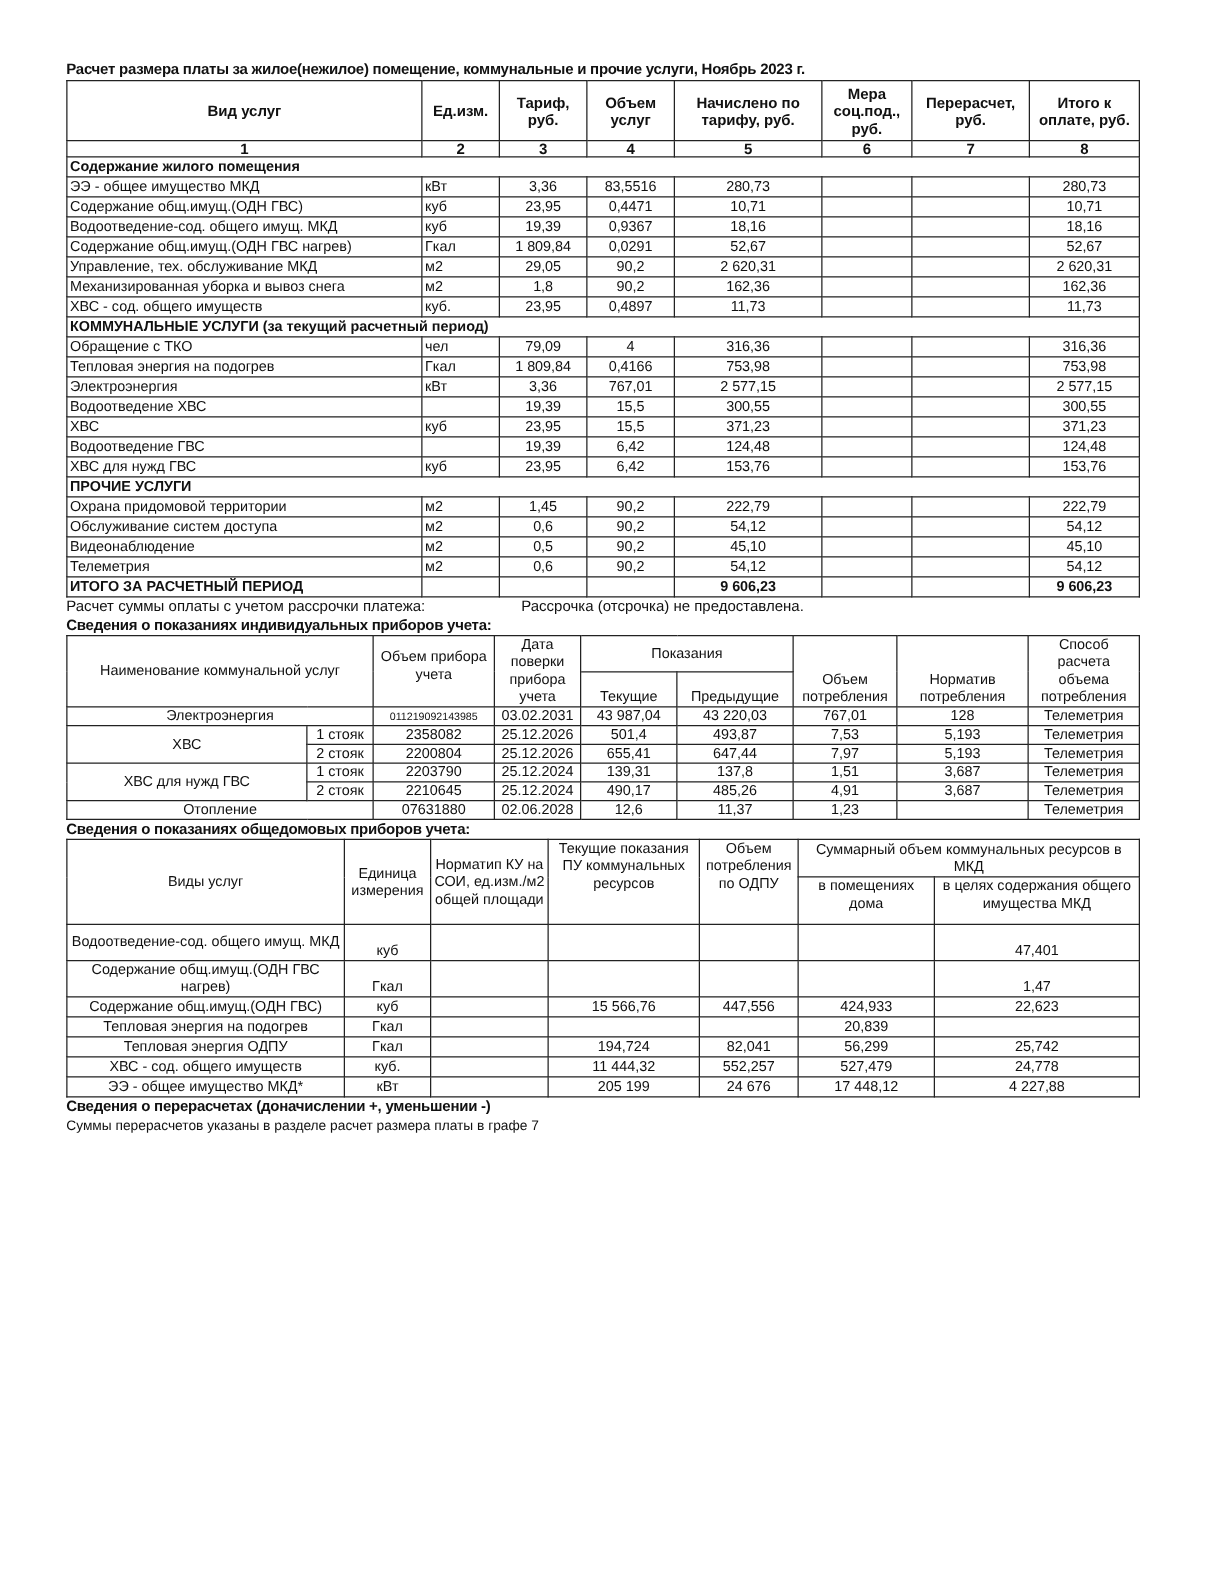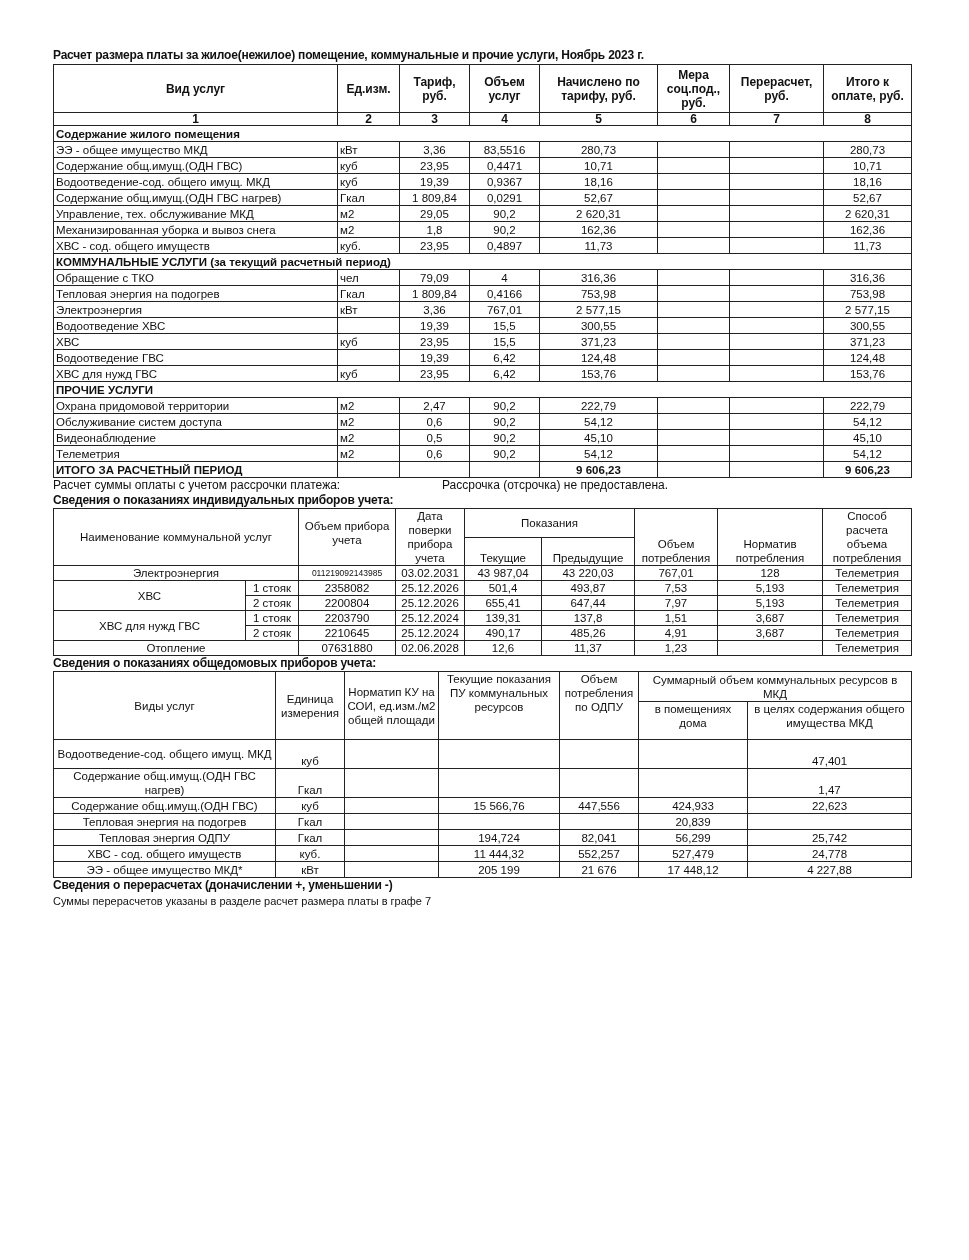--- a/index.html
+++ b/index.html
@@ -9,21 +9,21 @@
   table { border-collapse: collapse; table-layout: fixed; width: 858px; }
   td, th { border: 1px solid #222; font-size: 11.5px; padding: 0 2px; overflow: hidden; white-space: nowrap; line-height: 14px; }
   th { font-weight: bold; }
   .t1 th { font-size: 12px; line-height: 14px; white-space: normal; text-align: center; vertical-align: middle; }
   .t1 td { height: 15px; }
   .t1 .c { text-align: center; }
   .t1 .num-row td { font-weight: bold; text-align: center; height: 12px; line-height: 12px; font-size: 12px; }
   .section td { font-weight: bold; }
   .bold { font-weight: bold; margin-top: 35px; }
   .note { font-size: 12px; height: 15px; line-height: 15px; position: relative; }
-  .note span.r { position: absolute; left: 389px; }
+  .note span.r { position: absolute; left: 364px; }
   .sub { font-size: 12px; font-weight: bold; height: 15px; line-height: 15px; letter-spacing: -0.2px; }
   .t2 th, .t2 td { font-weight: normal; text-align: center; font-size: 11.5px; }
   .t2 th { white-space: normal; line-height: 14px; vertical-align: middle; }
   .t2 td { height: 14px; line-height: 14px; }
   .t2 .small { font-size: 8.5px; }
   .t3 th, .t3 td { font-weight: normal; text-align: center; font-size: 11.5px; }
   .t3 th { white-space: normal; line-height: 14px; vertical-align: middle; }
   .t3 td { height: 15px; line-height: 14px; white-space: normal; }
   .t3 .bt { vertical-align: bottom; }
   .plain { font-size: 11px; height: 16px; line-height: 16px; }
@@ -213,21 +213,21 @@
           <td class="c"></td>
           <td class="c"></td>
           <td class="c">153,76</td>
         </tr>
         <tr class="section">
           <td colspan="8">ПРОЧИЕ УСЛУГИ</td>
         </tr>
         <tr>
           <td>Охрана придомовой территории</td>
           <td>м2</td>
-          <td class="c">2,47</td>
+          <td class="c">1,45</td>
           <td class="c">90,2</td>
           <td class="c">222,79</td>
           <td class="c"></td>
           <td class="c"></td>
           <td class="c">222,79</td>
         </tr>
         <tr>
           <td>Обслуживание систем доступа</td>
           <td>м2</td>
           <td class="c">0,6</td>
@@ -449,21 +449,21 @@
           <td>11 444,32</td>
           <td>552,257</td>
           <td>527,479</td>
           <td>24,778</td>
         </tr>
         <tr>
           <td>ЭЭ - общее имущество МКД*</td>
           <td>кВт</td>
           <td></td>
           <td>205 199</td>
-          <td>21 676</td>
+          <td>24 676</td>
           <td>17 448,12</td>
           <td>4 227,88</td>
         </tr>
       </tbody>
   </table>
 
   <div class="sub">Сведения о перерасчетах (доначислении +, уменьшении -)</div>
   <div class="plain">Суммы перерасчетов указаны в разделе расчет размера платы в графе 7</div>
 </div>
 

